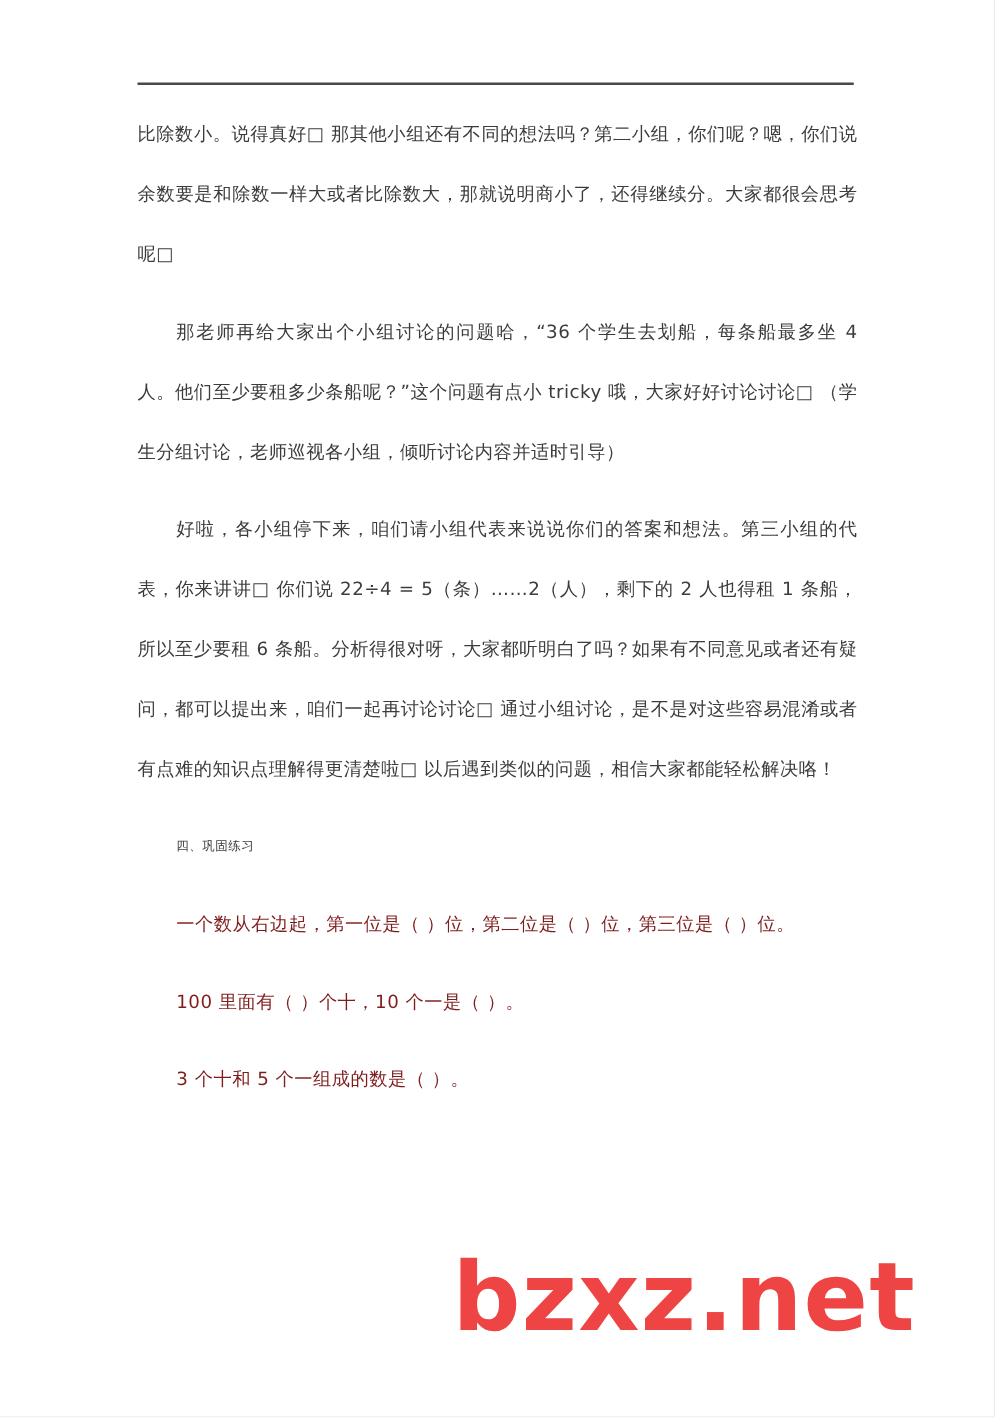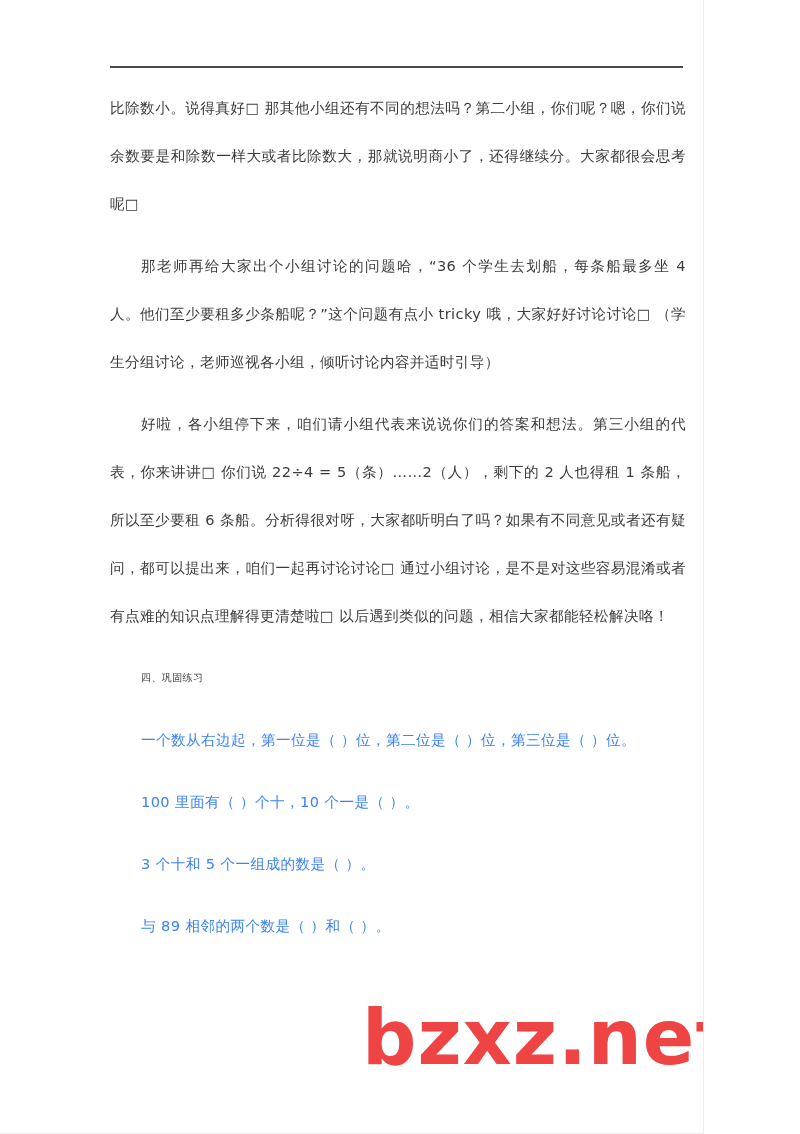--- a/index.html
+++ b/index.html
@@ -2,21 +2,21 @@
 <html><head>
 <meta charset="utf-8">
 <style>
   html, body {
     margin: 0;
     padding: 0;
     background: #ffffff;
   }
   .page {
     position: relative;
-    width: 704px;
+    width: 796px;
     height: 1134px;
     background: #ffffff;
     box-sizing: border-box;
     border-right: 1px solid #ededed;
     border-bottom: 1px solid #ededed;
     overflow: hidden;
     font-family: "DejaVu Sans", "Liberation Sans", sans-serif;
   }
   .top-rule {
     position: absolute;
@@ -59,21 +59,21 @@
     font-size: 14.6px;
     line-height: 48px;
     color: #3c3c3c;
     text-indent: 31px;
     letter-spacing: 0.4px;
   }
   p.q {
     margin: 0 0 14px 0;
     font-size: 14.6px;
     line-height: 48px;
-    color: #3b82f6;
+    color: #7f1d1d;
     text-align: justify;
     text-justify: inter-ideograph;
     letter-spacing: 0.4px;
   }
   p.q.indent { text-indent: 31px; }
   .watermark {
     position: absolute;
     left: 362px;
     top: 1000px;
     font-family: "DejaVu Sans", "Liberation Sans", sans-serif;
@@ -104,19 +104,18 @@
     <p class="heading">四、巩固练习</p>
 
 
     <p class="q indent">一个数从右边起，第一位是（    ）位，第二位是（    ）位，第三位是（    ）位。</p>
 
 
     <p class="q indent">100 里面有（    ）个十，10 个一是（    ）。</p>
 
     <p class="q indent">3 个十和 5 个一组成的数是（    ）。</p>
 
-    <p class="q indent">与 89 相邻的两个数是（    ）和（    ）。</p>
 
   </div>
 
   <div class="watermark">bzxz.net</div>
 
 </div>
 
 </body></html>

